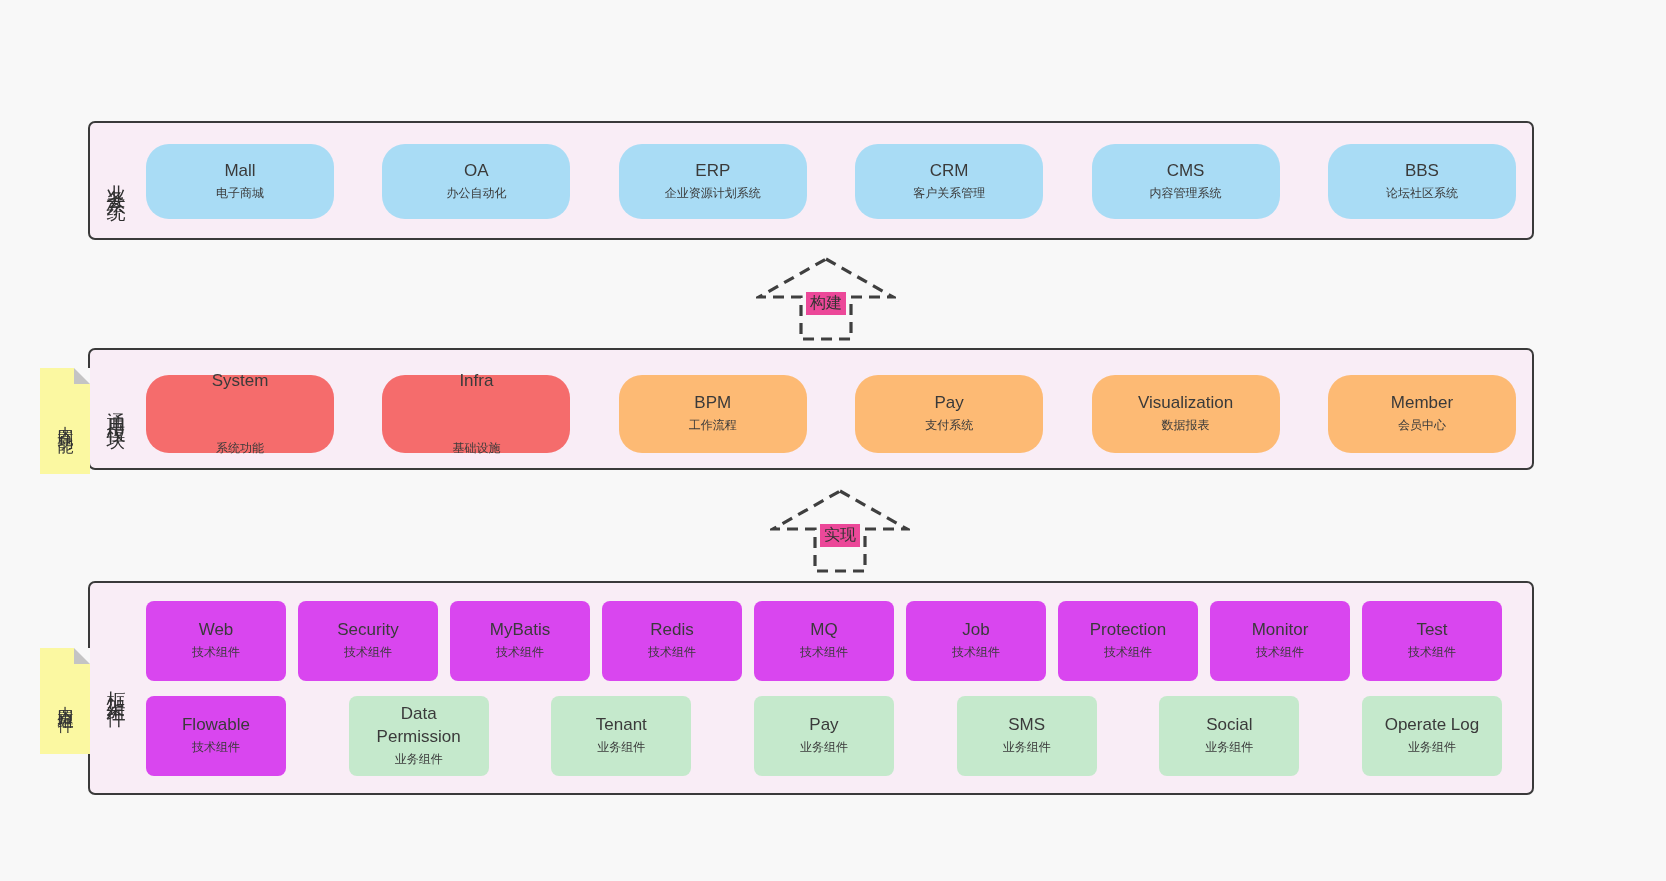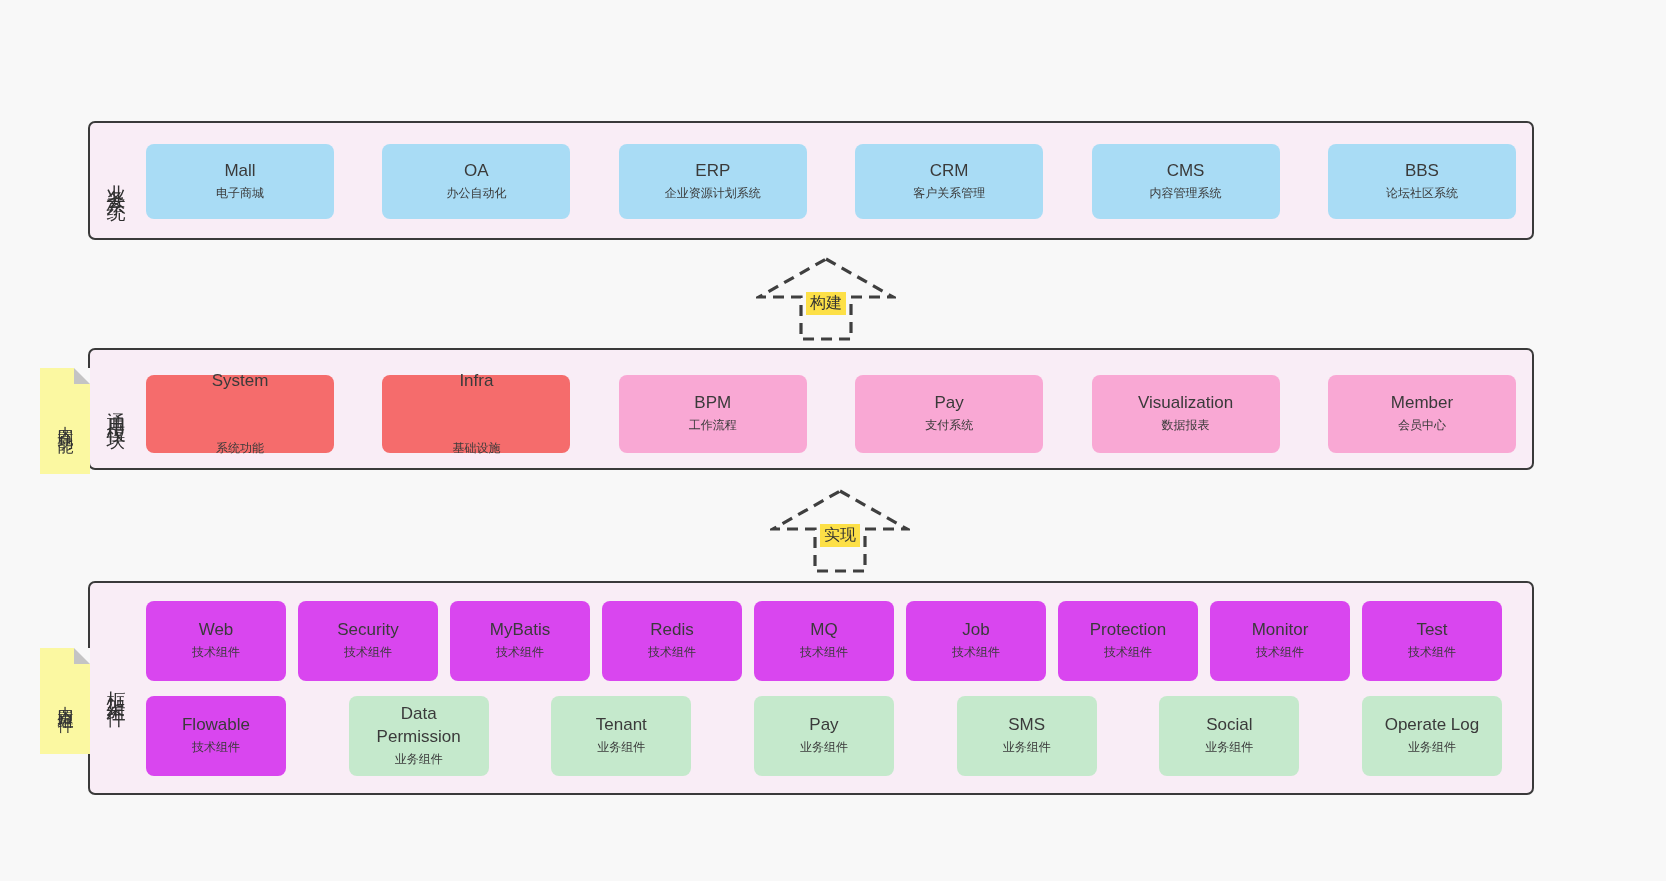--- a/index.html
+++ b/index.html
@@ -17,36 +17,36 @@
   #layer3{top:581px;height:214px;}
   .vlabel{
     position:absolute;left:13px;top:50%;transform:translateY(-50%);
     writing-mode:vertical-rl;text-orientation:upright;
     font-size:19px;letter-spacing:6px;color:#2f2f2f;white-space:nowrap;
   }
   
   .boxrow{position:absolute;left:56px;right:16px;display:flex;justify-content:space-between;}
   #layer1 .boxrow{top:21px;height:75px;}
   #layer2 .boxrow{top:25px;height:78px;}
-  .boxrow .box{width:188px;}
+  .boxrow .box{width:188px;border-radius:23px;}
   .boxgrid{
     position:absolute;left:56px;right:30px;top:18px;bottom:17px;
     display:flex;flex-wrap:wrap;justify-content:space-between;align-content:space-between;
   }
   .boxgrid .box{width:140px;height:80px;}
   .box{
     border-radius:8px;box-sizing:border-box;padding:0 10px;
     display:flex;flex-direction:column;align-items:center;justify-content:center;
     text-align:center;line-height:23px;color:#3a3a3a;
   }
   .box .t{font-size:17px;}
   .box .s{font-size:12px;}
   .v-blue{background:#a9dcf5;}
   .v-red{background:#f56c6c;gap:45px;}
-  .v-pink{background:#f9a8d4;}
+  .v-pink{background:#fdba74;}
   .v-green{background:#d946ef;}
   .v-lightgreen{background:#c5e9cc;}
   
   .note{
     position:absolute;left:40px;width:50px;background:#fbf8a1;z-index:3;
     display:flex;align-items:center;justify-content:center;
   }
   #note-features{top:368px;height:106px;}
   #note-components{top:648px;height:106px;}
   .note::after{
@@ -57,21 +57,21 @@
     writing-mode:vertical-rl;text-orientation:upright;
     font-size:16px;letter-spacing:4px;color:#333;white-space:nowrap;
   }
   
   .arrow{position:absolute;width:140px;height:86px;}
   #arrow-build{left:756px;top:256px;}
   #arrow-implement{left:770px;top:488px;}
   .arrow svg{position:absolute;left:0;top:0;}
   .arrow-label{
     position:absolute;left:50%;top:36px;transform:translateX(-50%);
-    background:#fde047;padding:1px 4px;font-size:16px;color:#333;white-space:nowrap;
+    background:#ec4899;padding:1px 4px;font-size:16px;color:#333;white-space:nowrap;
   }
 </style>
 </head>
 <body>
 
 <div class="canvas">
 
   <section class="layer" id="layer1">
     <div class="vlabel">业务系统</div>
     <div class="boxrow">

